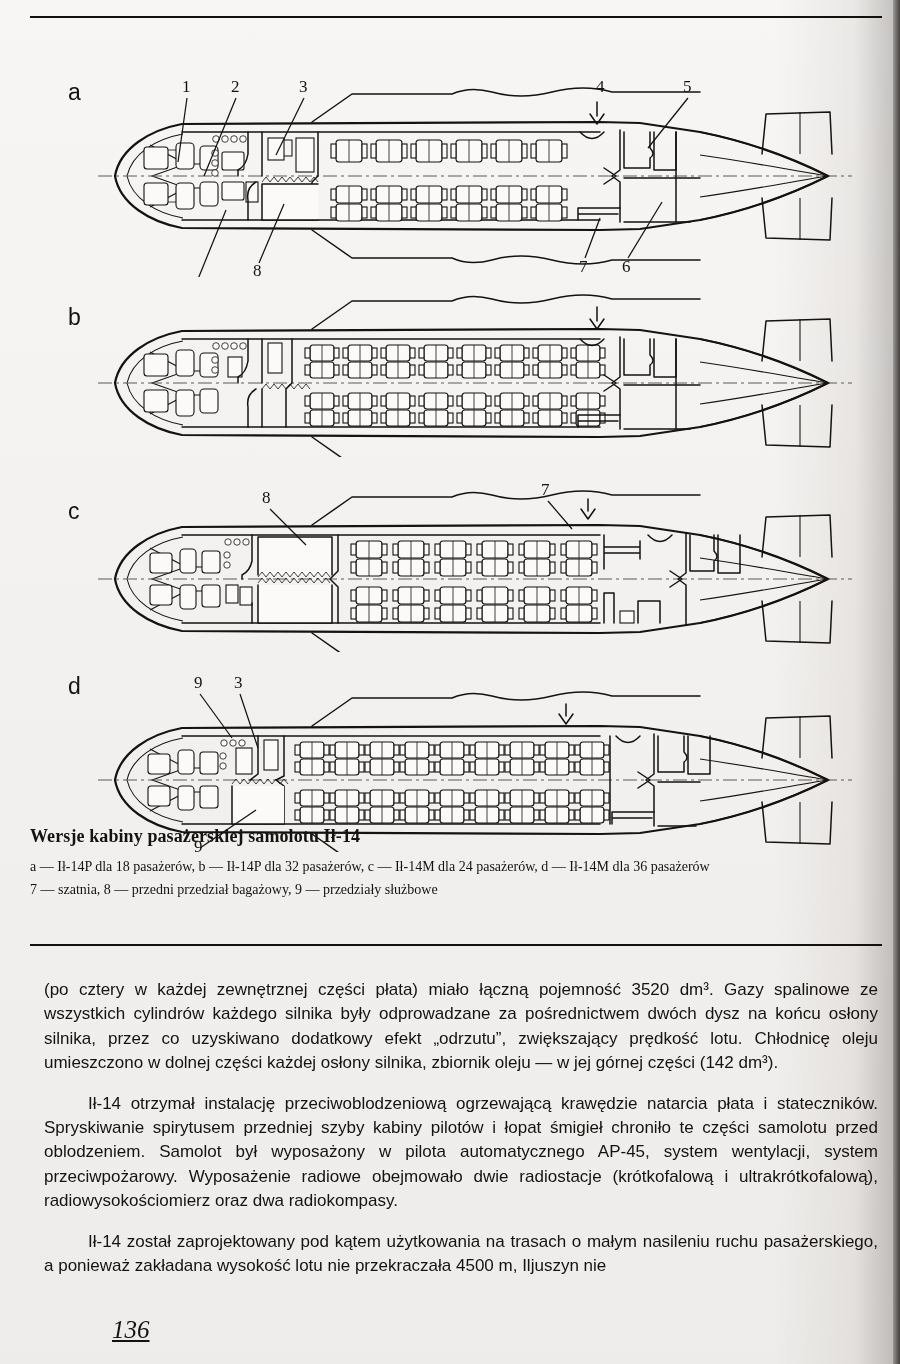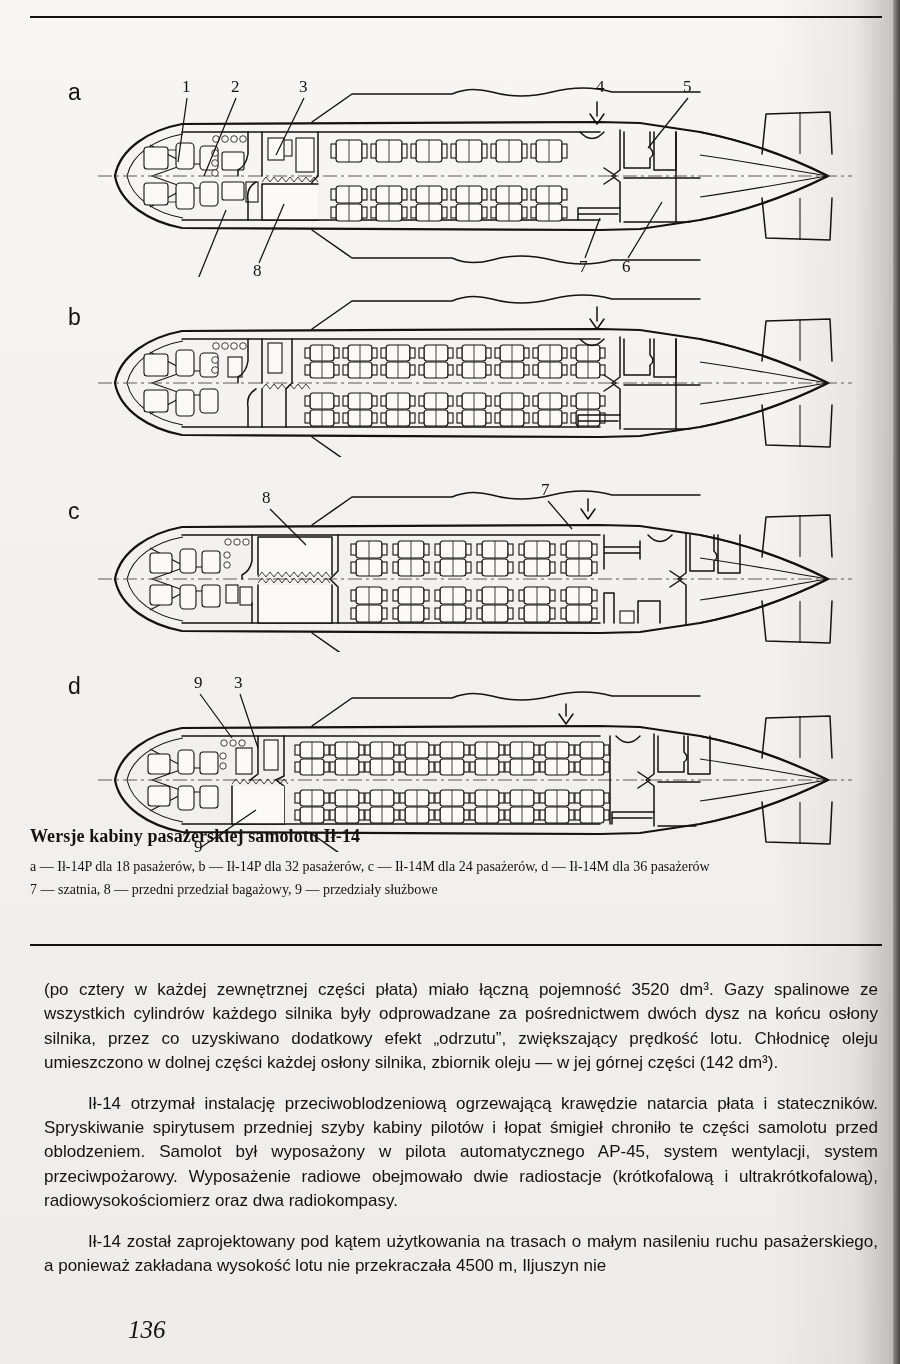--- a/index.html
+++ b/index.html
@@ -72,23 +72,23 @@
     margin:16px;
     font-family:Liberation Sans, sans-serif;
     font-size:17px;
     line-height:1.435;
     text-align:justify;
     color:#15120f;
   }
   #body-text p.indent{text-indent:44px;}
 
   #page-number{
-    position:absolute;left:128px;top:1316px;
+    position:absolute;left:112px;top:1316px;
     font-family:"Liberation Serif", serif;
-    font-style:italic;font-size:25px;color:#15120f;
+    font-style:italic;font-size:25px;color:#15120f;text-decoration:underline;
   }
 </style>
 </head>
 <body>
 
 <div class="page"></div>
 <div class="gutter-edge"></div>
 <div class="rule" id="rule-top"></div>
 <div class="rule" id="rule-mid"></div>
 

